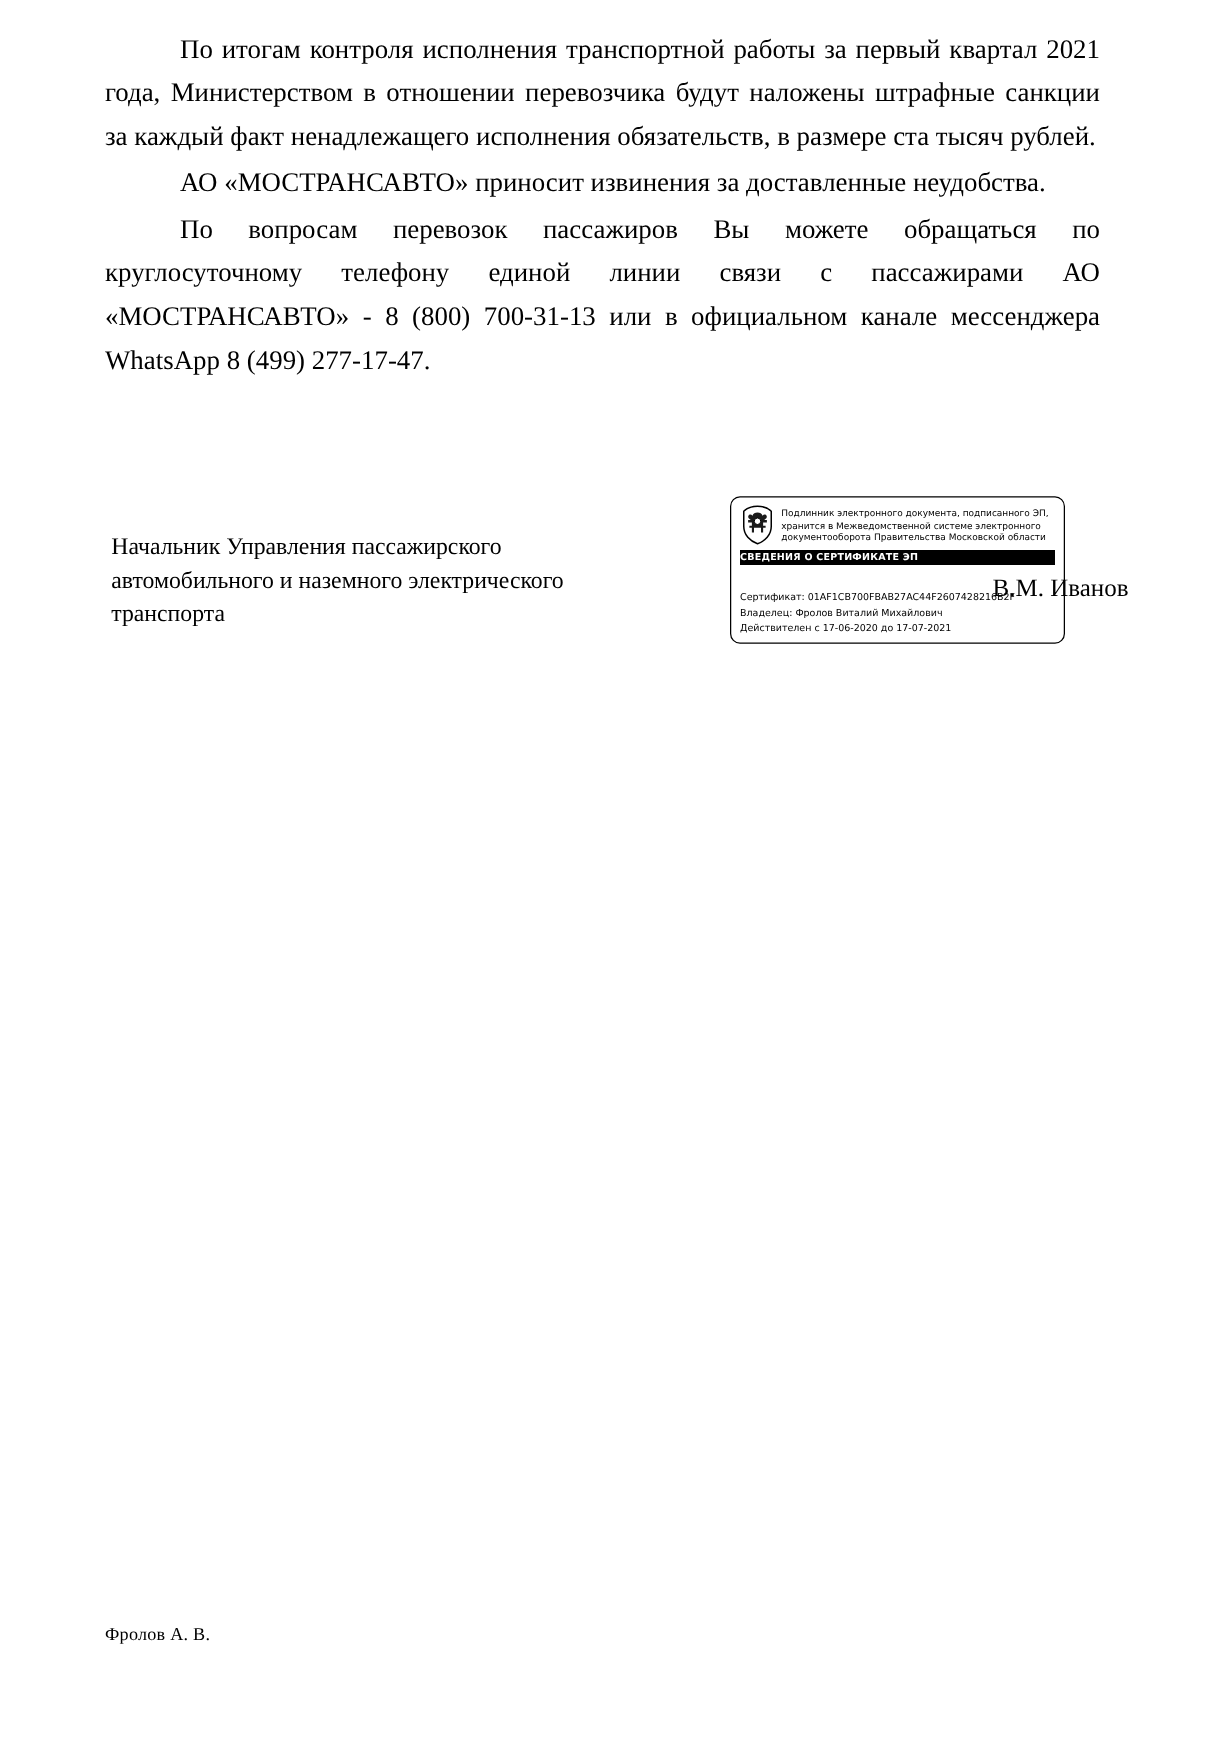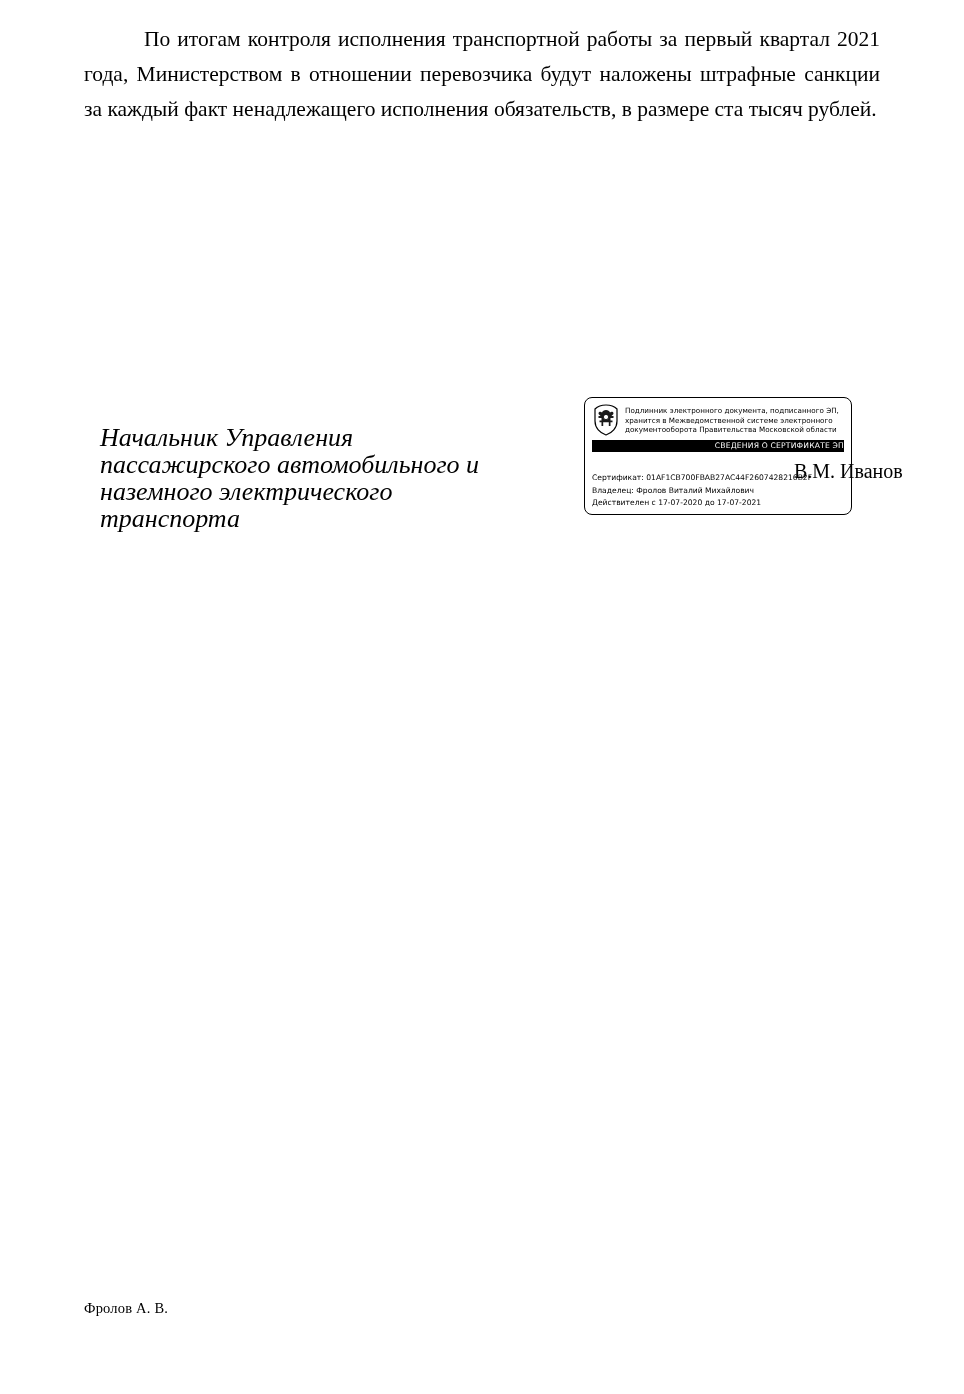--- a/index.html
+++ b/index.html
@@ -42,27 +42,26 @@
   
   .sig-block {
     position: absolute;
     left: 84px;
     top: 424px;
     width: 800px;
     height: 120px;
   }
   .sig-title {
     position: absolute;
-    left: 16px;
+    left: 5px;
     top: 0;
     width: 400px;
-    font-size: 26px;
+    font-size: 19px;
     line-height: 27px;
     text-align: left;
-    font-style: italic;
   }
   .sig-name {
     position: absolute;
     left: 710px;
     top: 36px;
     font-size: 20px;
     white-space: nowrap;
   }
 
   
@@ -97,23 +96,23 @@
     line-height: 9.6px;
     color: #000;
     padding-top: 1px;
   }
   .stamp-bar {
     margin-top: 4px;
     background: #000;
     color: #fff;
     font-size: 7.6px;
     line-height: 12px;
-    text-align: right;
+    text-align: left;
     letter-spacing: 0.2px;
-    font-weight: 400;
+    font-weight: 700;
     height: 12px;
   }
   .stamp-rows {
     margin-top: 20px;
     font-size: 7.6px;
     line-height: 12.5px;
     color: #000;
   }
   .stamp-rows div { white-space: nowrap; }
 
@@ -125,20 +124,22 @@
     letter-spacing: 0.2px;
   }
 </style>
 </head>
 <body>
 
 <div class="page">
 
   <div class="body-text">
     <p class="para">По итогам контроля исполнения транспортной работы за первый квартал 2021 года, Министерством в отношении перевозчика будут наложены штрафные санкции за каждый факт ненадлежащего исполнения обязательств, в размере ста тысяч рублей.</p>
+    <p class="para">АО «МОСТРАНСАВТО» приносит извинения за доставленные неудобства.</p>
+    <p class="para">По вопросам перевозок пассажиров Вы можете обращаться по круглосуточному телефону единой линии связи с пассажирами АО «МОСТРАНСАВТО» - 8 (800) 700-31-13 или в официальном канале мессенджера WhatsApp 8 (499) 277-17-47.</p>
   </div>
 
   <div class="sig-block">
     <div class="sig-title">Начальник Управления пассажирского автомобильного и наземного электрического транспорта</div>
 
     <div class="stamp">
       <div class="stamp-top">
         <div class="stamp-emblem">
           <svg width="28" height="32" viewBox="0 0 28 32">
             <path d="M14 1 C9 1 5 3 3 5 L3 17 C3 24 8 29 14 31 C20 29 25 24 25 17 L25 5 C23 3 19 1 14 1 Z" fill="#ffffff" stroke="#000000" stroke-width="1.2"></path>
@@ -153,21 +154,21 @@
         <div class="stamp-head-lines">
           <div>Подлинник электронного документа, подписанного ЭП,</div>
           <div>хранится в Межведомственной системе электронного</div>
           <div>документооборота Правительства Московской области</div>
         </div>
       </div>
       <div class="stamp-bar">СВЕДЕНИЯ О СЕРТИФИКАТЕ ЭП</div>
       <div class="stamp-rows">
         <div>Сертификат: 01AF1CB700FBAB27AC44F2607428216B2F</div>
         <div>Владелец: Фролов Виталий Михайлович</div>
-        <div>Действителен с 17-07-2020 до 17-07-2021</div>
+        <div>Действителен с 17-06-2020 до 17-07-2021</div>
       </div>
     </div>
 
     <div class="sig-name">В.М. Иванов</div>
   </div>
 
   <div class="footer-note">Фролов А. В.</div>
 
 </div>
 

